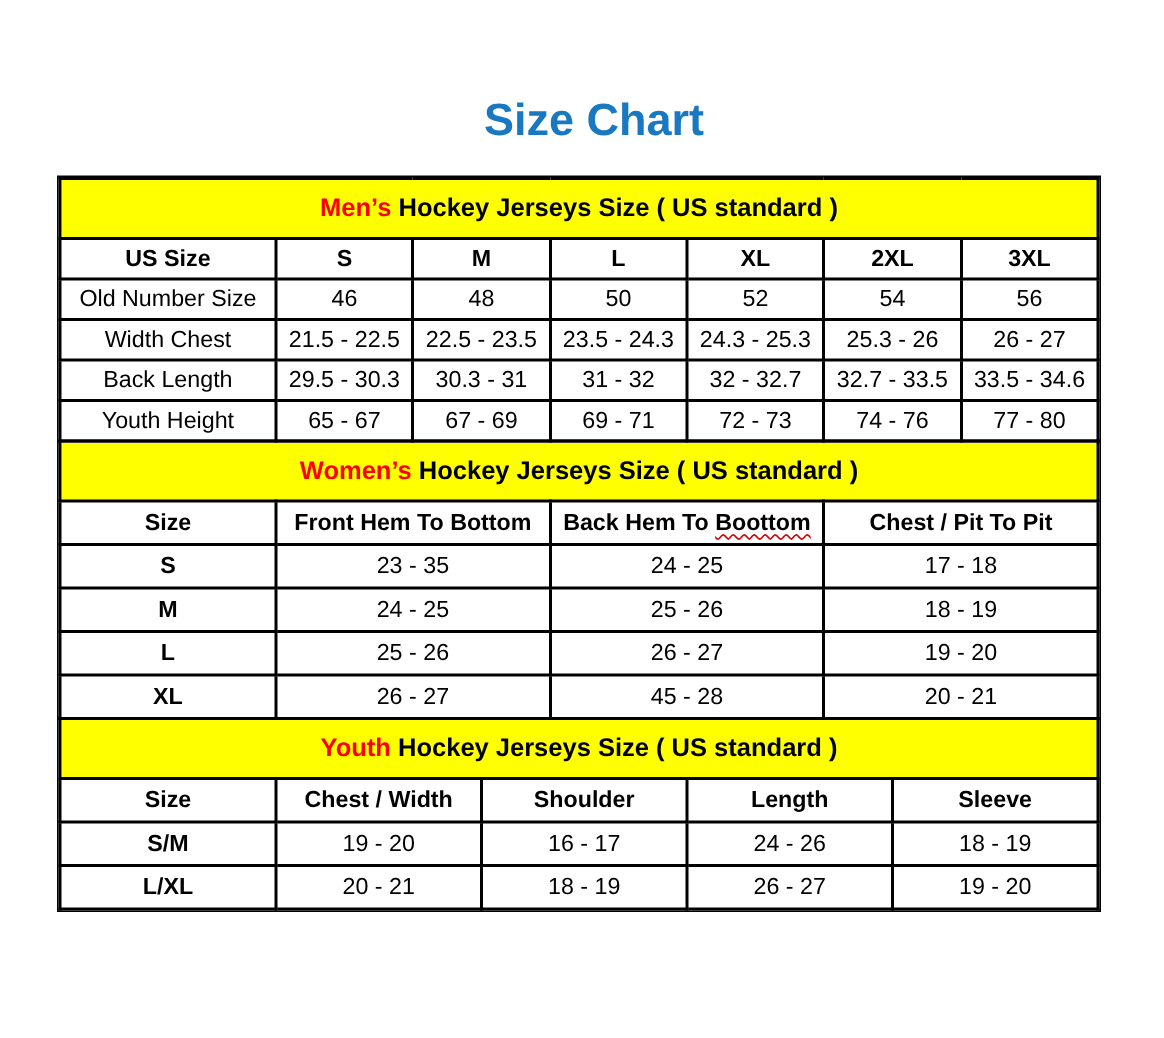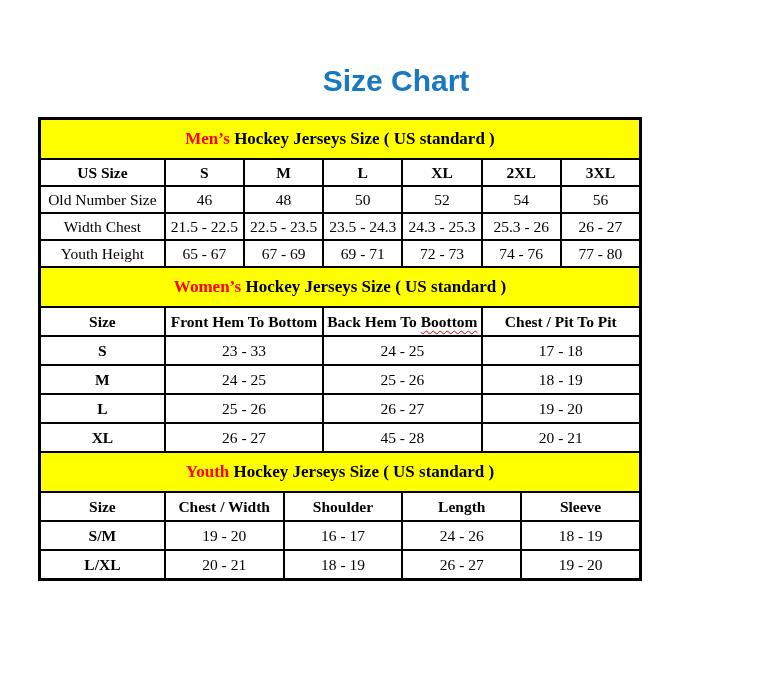--- a/index.html
+++ b/index.html
@@ -20,24 +20,23 @@
   }
   .page-title {
     margin: 64px 0 0 16px;
     text-align: center;
     font-size: 30px;
     font-weight: bold;
     color: var(--title);
     letter-spacing: 0px;
   }
   .chart-wrap {
-    width: 604px;
+    width: 696px;
     margin: 19px 0 0 38px;
     border: 1px solid var(--border);
-    font-family: Liberation Serif, serif;
   }
   table.tbl {
     width: 100%;
     border-collapse: collapse;
     table-layout: fixed;
   }
   table.tbl + table.tbl { margin-top: -2px; }
   .tbl td, .tbl th {
     border: 2px solid var(--border);
     text-align: center;
@@ -116,20 +115,29 @@
     <tr>
       <td>Width Chest</td>
       <td>21.5 - 22.5</td>
       <td>22.5 - 23.5</td>
       <td>23.5 - 24.3</td>
       <td>24.3 - 25.3</td>
       <td>25.3 - 26</td>
       <td>26 - 27</td>
     </tr>
     <tr>
+      <td>Back Length</td>
+      <td>29.5 - 30.3</td>
+      <td>30.3 - 31</td>
+      <td>31 - 32</td>
+      <td>32 - 32.7</td>
+      <td>32.7 - 33.5</td>
+      <td>33.5 - 34.6</td>
+    </tr>
+    <tr>
       <td>Youth Height</td>
       <td>65 - 67</td>
       <td>67 - 69</td>
       <td>69 - 71</td>
       <td>72 - 73</td>
       <td>74 - 76</td>
       <td>77 - 80</td>
     </tr>
   </tbody>
     </table>
@@ -146,21 +154,21 @@
       <td colspan="4"><span class="hl">Women’s</span><span> Hockey Jerseys Size ( US standard )</span></td>
     </tr>
     <tr>
       <th>Size</th>
       <th>Front Hem To Bottom</th>
       <th><span>Back Hem To </span><span class="squiggle">Boottom</span></th>
       <th>Chest / Pit To Pit</th>
     </tr>
     <tr>
       <td class="lbl-bold">S</td>
-      <td>23 - 33</td>
+      <td>23 - 35</td>
       <td>24 - 25</td>
       <td>17 - 18</td>
     </tr>
     <tr>
       <td class="lbl-bold">M</td>
       <td>24 - 25</td>
       <td>25 - 26</td>
       <td>18 - 19</td>
     </tr>
     <tr>

